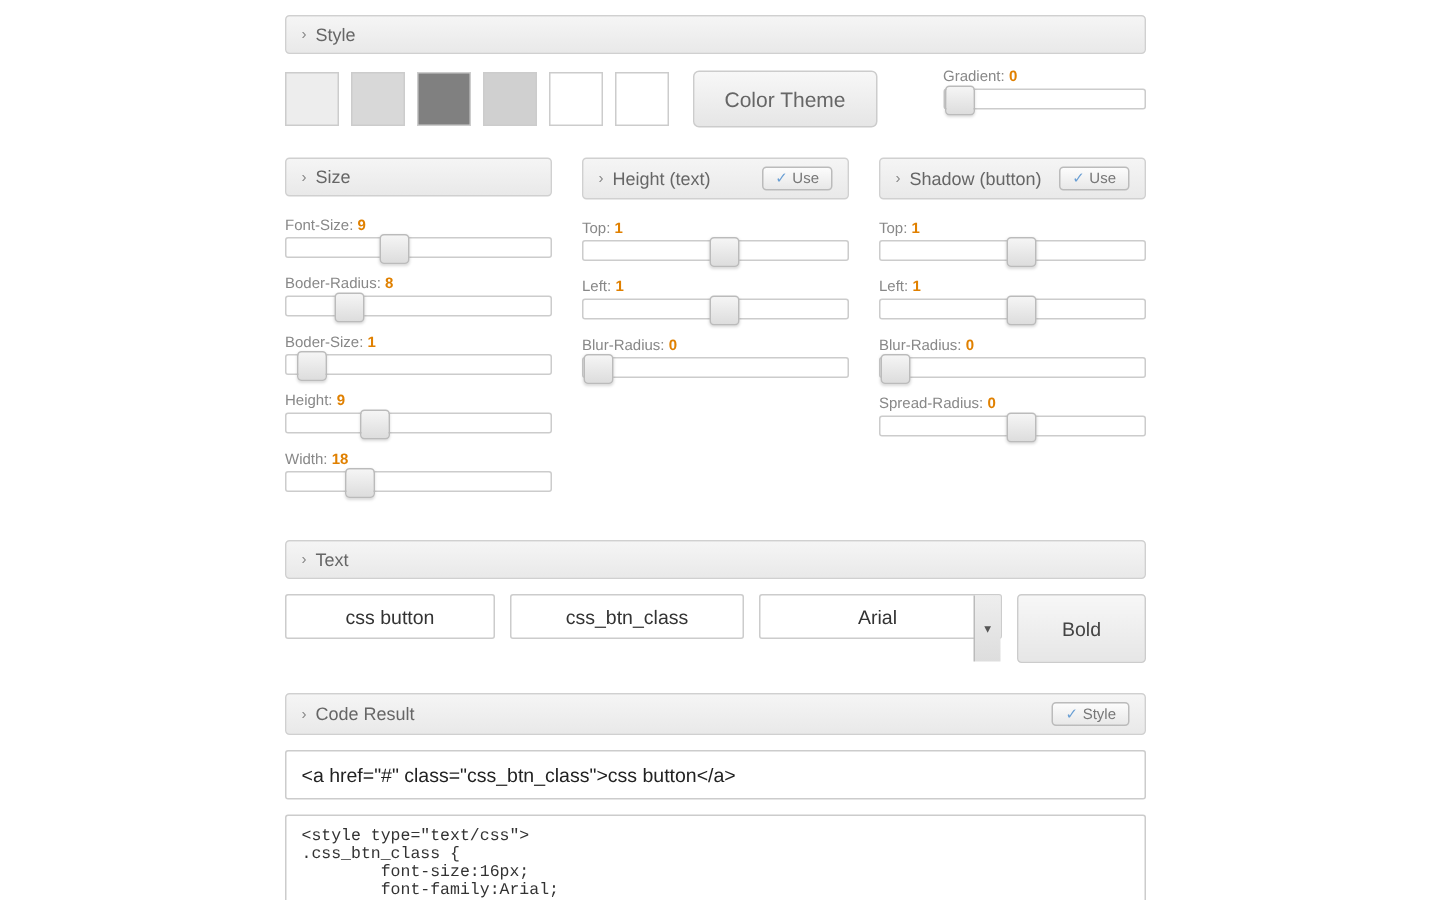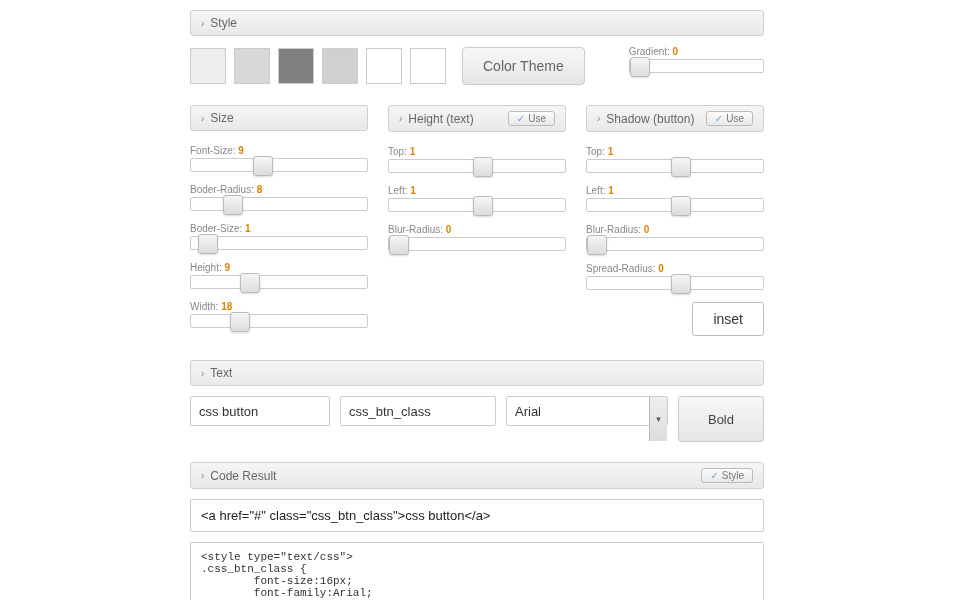--- a/index.html
+++ b/index.html
@@ -84,20 +84,21 @@
 .panel .section-header { margin-bottom: 14px; }
 .text-row { display: flex; gap: 10px; margin-bottom: 20px; }
 .text-input {
   background: #fff;
   border: 1px solid #ccc;
   border-radius: 2px;
   padding: 6px 8px;
   font-size: 13px;
   color: #333;
   height: 30px;
+  text-align: center;
 }
 .select-wrap {
   position: relative;
   flex: 1;
 }
 .select-wrap .text-input { width: 100%; padding-right: 12px; }
 .select-arrow {
   position: absolute;
   right: 1px; top: 1px; bottom: 1px;
   width: 18px;
@@ -258,21 +259,20 @@
           <div class="slider-thumb" style="left:48%"></div>
         </div>
       <span class="field-label"><span>Blur-Radius:</span> <span class="val">0</span></span>
       <div class="slider-track">
           <div class="slider-thumb" style="left:0%"></div>
         </div>
       <span class="field-label"><span>Spread-Radius:</span> <span class="val">0</span></span>
       <div class="slider-track">
           <div class="slider-thumb" style="left:48%"></div>
         </div>
-      <button class="inset-btn">inset</button>
       <div style="clear:both"></div>
     </div>
   </div>
 
   
   <div class="section-header">
     <div class="title">
         <span class="chevron">›</span>
         <span>Text</span>
       </div>

